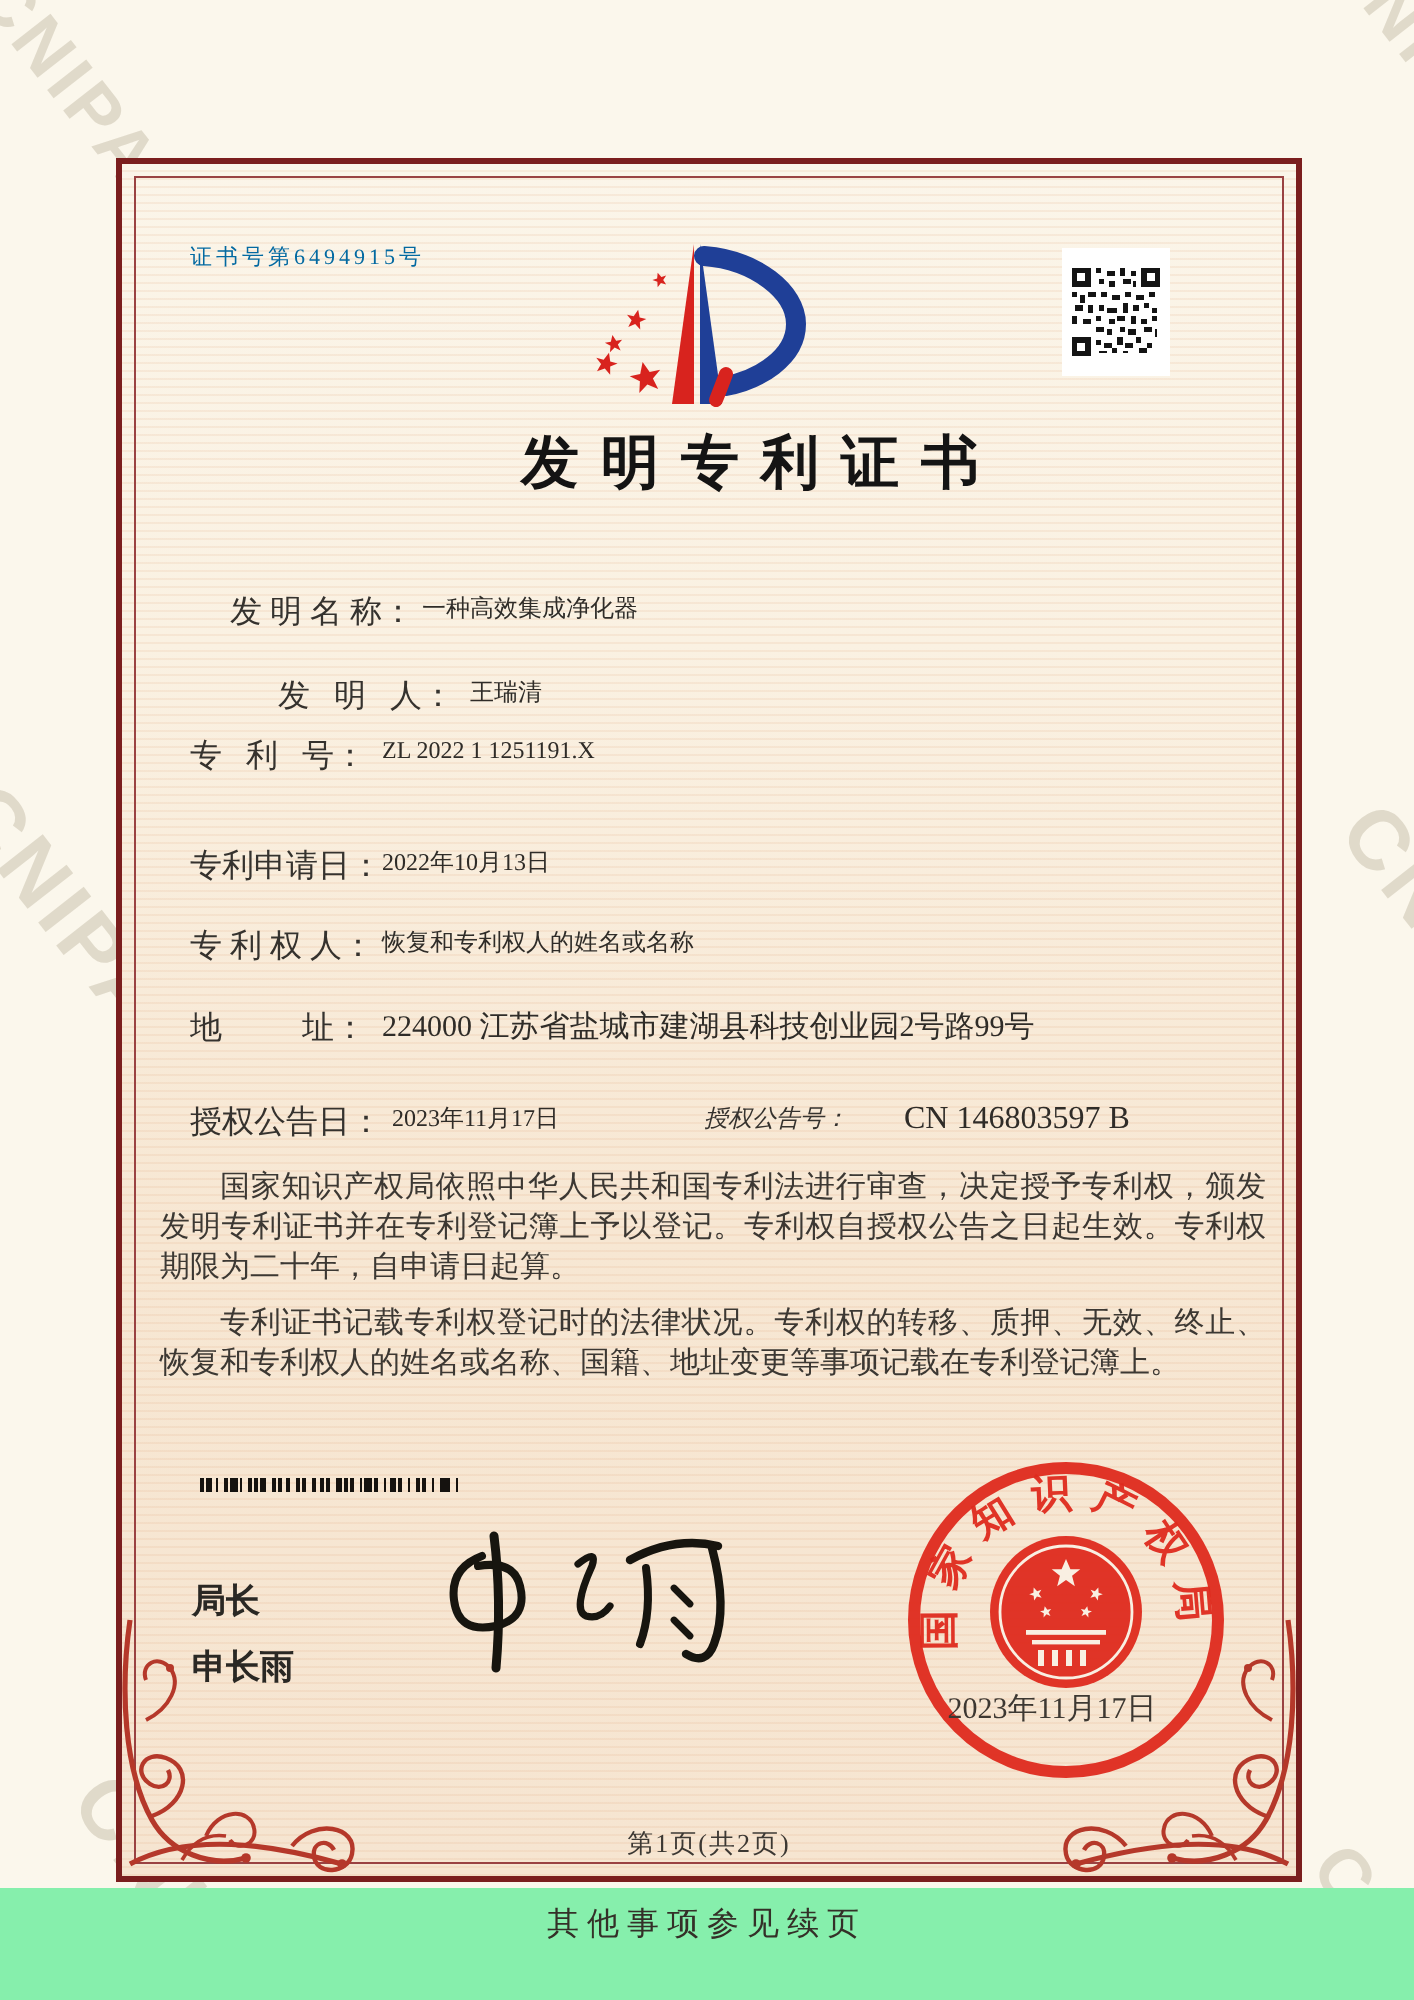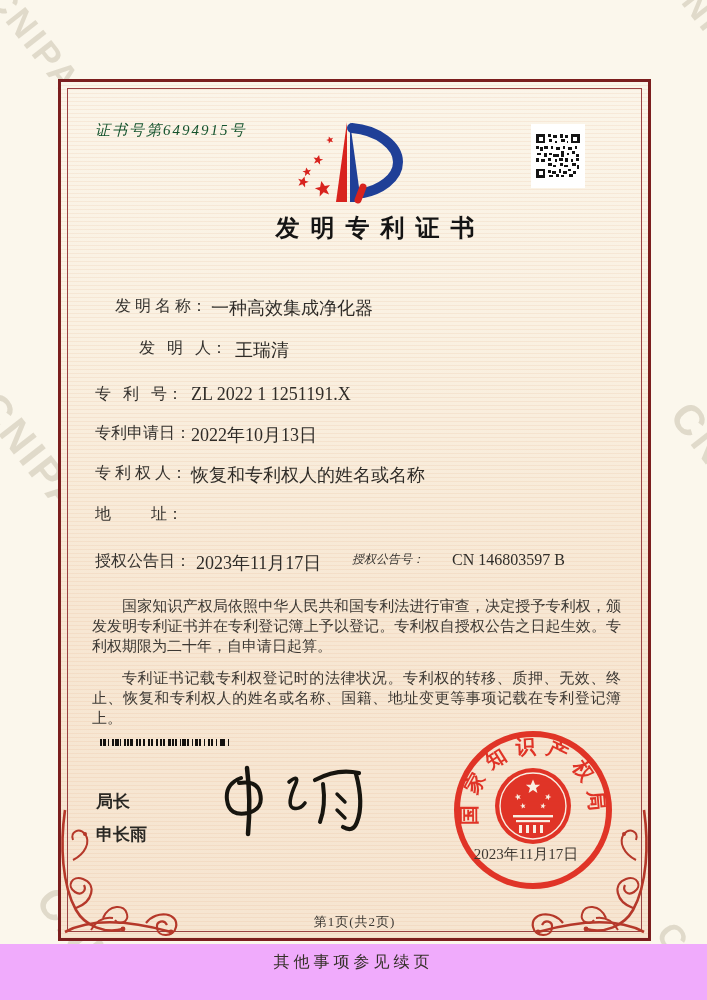--- a/index.html
+++ b/index.html
@@ -16,57 +16,57 @@
   .cert { position:absolute; left:58px; top:79px; width:593px; height:862px;
           border:3px solid #7b1e1e; z-index:2;
           background:
             repeating-linear-gradient(0deg, rgba(223,162,120,0.14) 0 1px, rgba(255,255,255,0) 1px 4px),
             linear-gradient(180deg,#fbf5e9 0%, #faf1e2 28%, #f7e7d3 62%, #f6e5d1 100%); }
   .cert::before { content:""; position:absolute; left:6px; top:6px; right:6px; bottom:6px;
           border:1px solid #9a4242; pointer-events:none; }
 
   .layer { position:absolute; left:0; top:0; width:707px; height:1000px; z-index:3; }
 
-  .certno { position:absolute; left:95px; top:121px; font-size:15px; color:#14532d; letter-spacing:2px;font-style:italic; }
+  .certno { position:absolute; left:95px; top:121px; font-size:11px; color:#0369a1; letter-spacing:2px; }
 
   .logo { position:absolute; left:296px; top:116px; }
   .qr { position:absolute; left:531px; top:124px; width:54px; height:64px; background:#fff;
         display:flex; align-items:center; justify-content:center; }
 
   .title { position:absolute; left:58px; top:212px; width:645px; text-align:center;
-           font-size:24px; font-weight:bold; color:#141414; letter-spacing:11px; }
+           font-size:29px; font-weight:bold; color:#141414; letter-spacing:11px; }
 
   .row { position:absolute; left:0; width:707px; height:22px; }
   .lab { position:absolute; left:95px; font-size:16px; color:#35322e; white-space:pre; }
-  .val { position:absolute; left:191px; font-size:18px; color:#2f2c28; white-space:pre; }
+  .val { position:absolute; left:191px; font-size:12px; color:#2f2c28; white-space:pre; }
   .lab2 { position:absolute; left:352px; font-size:12px; color:#35322e; white-space:pre;font-style:italic; }
   .val2 { position:absolute; left:452px; font-size:16px; color:#2f2c28; white-space:pre; }
 
   .paras { position:absolute; left:80px; top:584px; width:553px; color:#3c3833;
            font-size:15px; line-height:20px; text-align:justify; }
-  .paras p { text-indent:2em; margin:12px; }
+  .paras p { text-indent:2em; margin:0; }
 
   .barcode { position:absolute; left:100px; top:739px; width:132px; height:7px;
       background:
         repeating-linear-gradient(90deg,#15120f 0 2px, rgba(0,0,0,0) 2px 3px, #15120f 3px 5px, rgba(0,0,0,0) 5px 8px, #15120f 8px 9px, rgba(0,0,0,0) 9px 12px),
         repeating-linear-gradient(90deg, rgba(0,0,0,0) 0 4px, #15120f 4px 6px, rgba(0,0,0,0) 6px 13px); }
 
   .signer { position:absolute; left:96px; top:786px;
             font-family:Liberation Mono, monospace;
             font-weight:bold; font-size:17px; color:#2a2824; line-height:33px; }
   .sig { position:absolute; left:203px; top:760px; }
 
   .seal { position:absolute; left:450px; top:727px; }
 
   .flourishes { position:absolute; left:58px; top:790px; }
 
   .pgfoot { position:absolute; left:58px; top:913px; width:593px; text-align:center;
             font-size:13px; color:#3c3833; letter-spacing:1px; }
 
-  .strip { position:absolute; left:0; top:944px; width:707px; height:56px; background:#f0abfc; z-index:4; }
+  .strip { position:absolute; left:0; top:944px; width:707px; height:56px; background:#86efac; z-index:4; }
   .note { position:absolute; left:0; top:8px; width:707px; text-align:center;
           font-size:16px; color:#343028; letter-spacing:4px; }
 </style>
 </head>
 <body>
 
 <div class="page">
 
   <span class="wm" style="left:-28px; top:18px;  font-size:36px;">CNIPA</span>
   <span class="wm" style="left:212px; top:135px; font-size:34px;">CNIPA</span>
@@ -159,34 +159,35 @@
     <div class="title">发明专利证书</div>
 
     <div class="row" style="top:296px;margin-left:20px;">
       <span class="lab">发 明 名 称：</span>
       <span class="val">一种高效集成净化器</span>
     </div>
     <div class="row" style="top:338px;margin-left:44px;">
       <span class="lab">发   明   人：</span>
       <span class="val">王瑞清</span>
     </div>
-    <div class="row" style="top:384px;">
+    <div class="row" style="top:368px;">
       <span class="lab">专   利   号：</span>
       <span class="val">ZL 2022 1 1251191.X</span>
     </div>
     <div class="row" style="top:423px;">
       <span class="lab">专利申请日：</span>
       <span class="val">2022年10月13日</span>
     </div>
     <div class="row" style="top:463px;">
       <span class="lab">专 利 权 人：</span>
       <span class="val">恢复和专利权人的姓名或名称</span>
     </div>
     <div class="row" style="top:504px;text-align:right;">
       <span class="lab">地          址：</span>
+      <span class="val" style="font-size:15px;">224000 江苏省盐城市建湖县科技创业园2号路99号</span>
     </div>
     <div class="row" style="top:551px;">
       <span class="lab">授权公告日：</span>
       <span class="val" style="left:196px;">2023年11月17日</span>
       <span class="lab2">授权公告号：</span>
       <span class="val2">CN 146803597 B</span>
     </div>
 
     <div class="paras">
       <p style="margin-bottom:8px;">国家知识产权局依照中华人民共和国专利法进行审查，决定授予专利权，颁发发明专利证书并在专利登记簿上予以登记。专利权自授权公告之日起生效。专利权期限为二十年，自申请日起算。</p>

